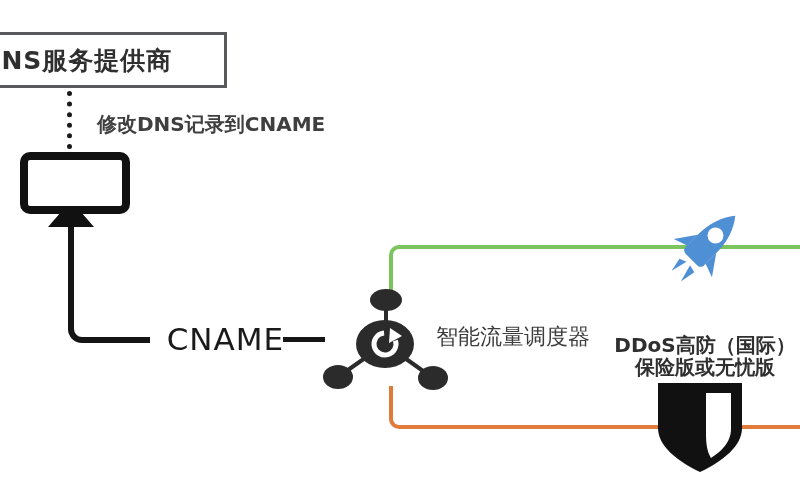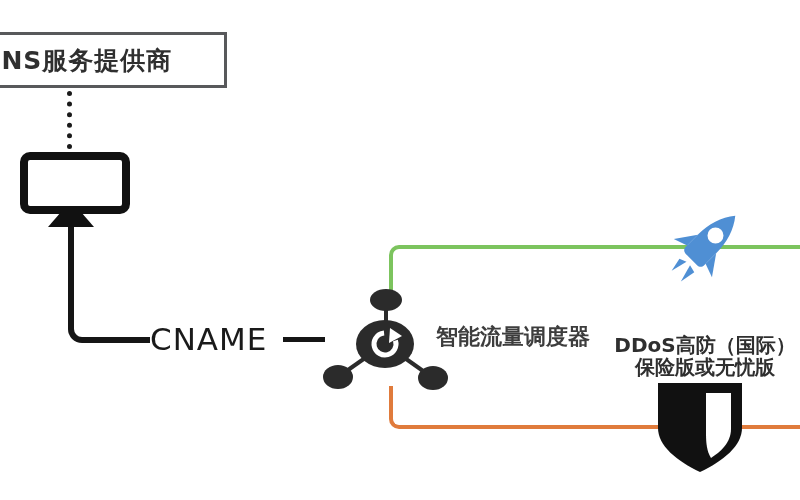--- a/index.html
+++ b/index.html
@@ -35,21 +35,21 @@
     border-bottom:15px solid #111;border-left:13px solid transparent;
     border-right:13px solid transparent;
   }
   
   .cname-elbow{
     position:absolute;left:68px;top:227px;width:82px;height:116px;
     border-left:6px solid #151515;border-bottom:6px solid #151515;
     border-bottom-left-radius:14px;box-sizing:border-box;
   }
   .cname-text{
-    position:absolute;left:150px;top:321px;width:134px;text-align:left;
+    position:absolute;left:150px;top:321px;width:134px;text-align:right;
     font-size:31px;font-weight:500;color:#1a1a1a;letter-spacing:1px;
   }
   .cname-tail{
     position:absolute;left:283px;top:337px;width:42px;height:5px;background:#151515;
   }
   
   .route-green{
     position:absolute;left:389px;top:245px;width:411px;height:49px;
     border-left:4px solid #7cc45e;border-top:4px solid #7cc45e;
     border-top-left-radius:10px;box-sizing:border-box;
@@ -59,21 +59,21 @@
     border-left:4px solid #e07b3c;border-bottom:4px solid #e07b3c;
     border-bottom-left-radius:10px;box-sizing:border-box;
   }
   
   .dispatcher-svg{position:absolute;left:320px;top:283px;}
   .rocket-svg{position:absolute;left:633px;top:198px;}
   .shield-svg{position:absolute;left:650px;top:380px;}
   
   .dispatcher-label{
     position:absolute;left:436px;top:322px;
-    font-size:22px;font-weight:700;color:#3d3d3d;white-space:nowrap;
+    font-size:22px;font-weight:400;color:#3d3d3d;white-space:nowrap;
   }
   .accel-label{
     position:absolute;left:654px;top:176px;
     font-size:22px;font-weight:600;color:#3d3d3d;white-space:nowrap;
   }
   .ddos-label{
     position:absolute;left:600px;top:334px;width:210px;text-align:center;
     font-size:20px;font-weight:600;color:#2f2f2f;line-height:22px;white-space:nowrap;
   }
 </style>
@@ -81,20 +81,21 @@
 <body>
 
 <div class="canvas">
 
   <div class="dotted-line"></div>
 
   <div class="provider-box">
     <span>DNS服务提供商</span>
   </div>
 
+  <div class="dns-note">修改DNS记录到CNAME</div>
 
   <div class="monitor-frame"></div>
   <div class="monitor-stand"></div>
 
   <div class="cname-elbow"></div>
   <div class="cname-text">CNAME</div>
   <div class="cname-tail"></div>
 
   <div class="route-green"></div>
 

